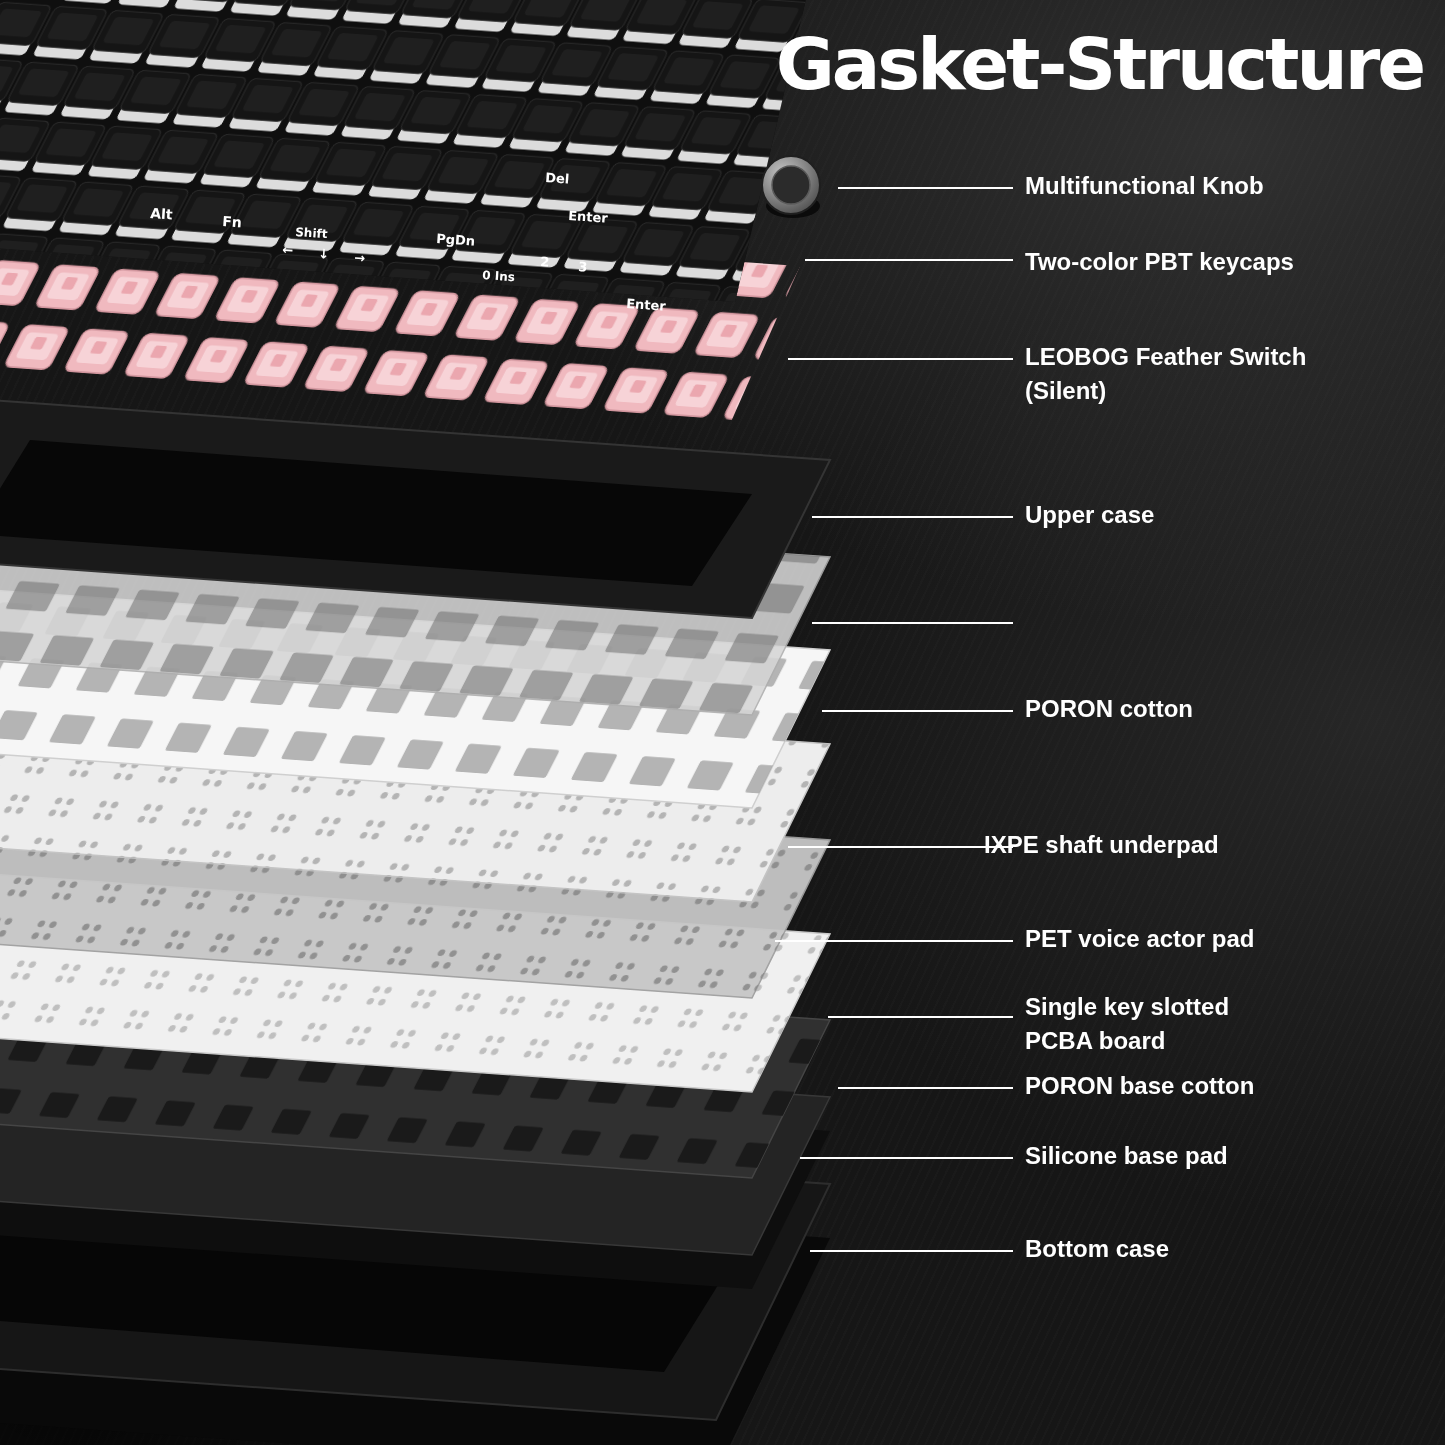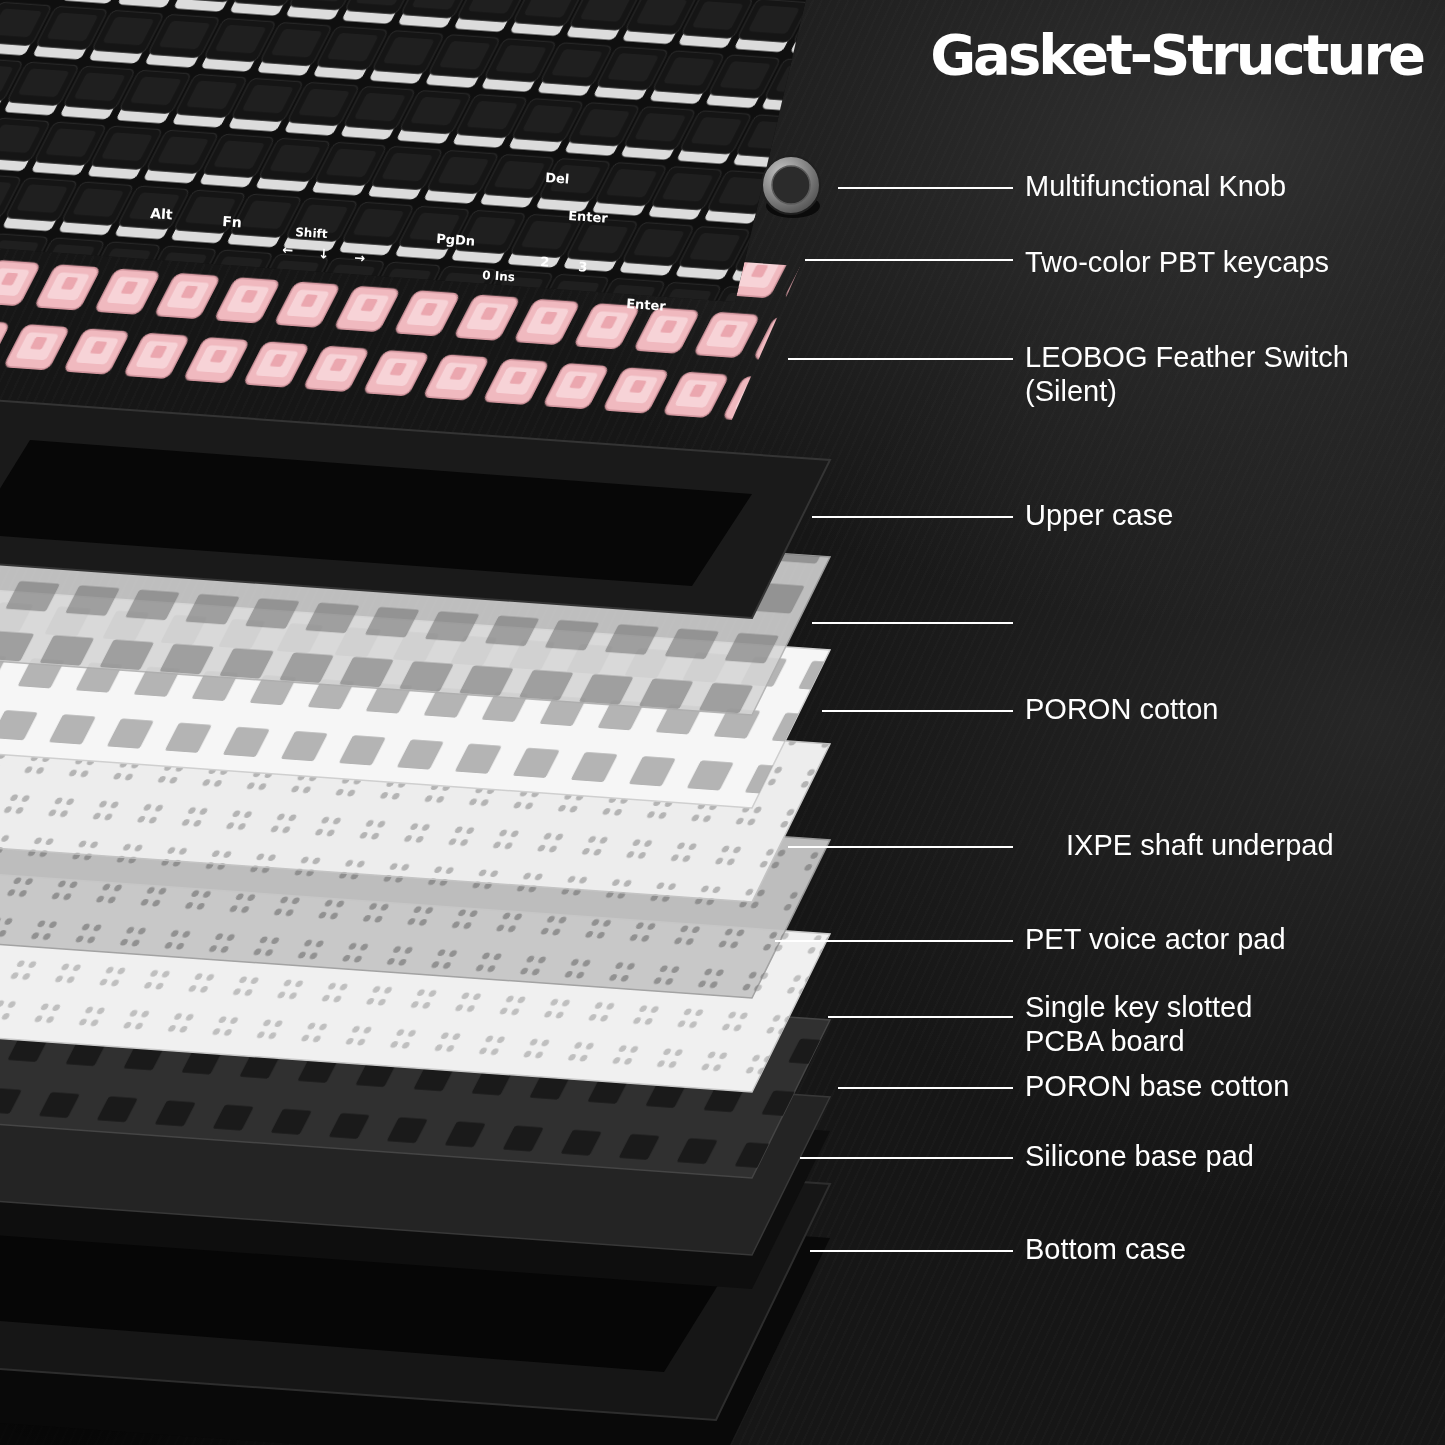--- a/index.html
+++ b/index.html
@@ -8,25 +8,25 @@
     background-color:#161616;
     background-image:
       radial-gradient(1200px 800px at 85% 10%, rgba(70,70,70,.55) 0%, rgba(70,70,70,0) 60%),
       radial-gradient(1100px 900px at 95% 50%, rgba(55,55,55,.5) 0%, rgba(55,55,55,0) 55%),
       radial-gradient(900px 700px at 5% 95%, rgba(0,0,0,.8) 0%, rgba(0,0,0,0) 60%),
       repeating-linear-gradient(115deg, rgba(255,255,255,.015) 0 2px, rgba(0,0,0,0) 2px 8px);
     font-family:"Liberation Sans","DejaVu Sans",sans-serif;
   }
   .title{
     position:absolute;top:22px;left:0;right:22px;text-align:right;
-    color:#fff;font-size:56px;font-weight:800;letter-spacing:-3px;
+    color:#fff;font-size:72px;font-weight:800;letter-spacing:-3px;
     font-family:"DejaVu Sans","Liberation Sans",sans-serif;
   }
   .label{
-    position:absolute;color:#fff;font-size:29px;font-weight:normal;line-height:34px;
+    position:absolute;color:#fff;font-size:24px;font-weight:bold;line-height:34px;
     white-space:pre-line;
   }
   .leader{
     position:absolute;height:0;border-top:2px solid #ffffff;
   }
   svg{position:absolute;left:0;top:0;}
   svg text{font-family:"DejaVu Sans","Liberation Sans",sans-serif;font-weight:bold;fill:#ffffff;}
 </style>
 </head>
 <body>
@@ -164,21 +164,21 @@
   <div class="leader" style="top:1087px;left:838px;width:175px"></div>
   <div class="leader" style="top:1157px;left:800px;width:213px"></div>
   <div class="leader" style="top:1250px;left:810px;width:203px"></div>
 
   <div class="label" style="top:169px;left:1025px">Multifunctional Knob</div>
   <div class="label" style="top:245px;left:1025px">Two-color PBT keycaps</div>
   <div class="label" style="top:340px;left:1025px">LEOBOG Feather Switch
 (Silent)</div>
   <div class="label" style="top:498px;left:1025px">Upper case</div>
   <div class="label" style="top:692px;left:1025px">PORON cotton</div>
-  <div class="label" style="top:828px;left:1066px">IXPE shaft underpad</div>
+  <div class="label" style="top:828px;left:984px">IXPE shaft underpad</div>
   <div class="label" style="top:922px;left:1025px">PET voice actor pad</div>
   <div class="label" style="top:990px;left:1025px">Single key slotted
 PCBA board</div>
   <div class="label" style="top:1069px;left:1025px">PORON base cotton</div>
   <div class="label" style="top:1139px;left:1025px">Silicone base pad</div>
   <div class="label" style="top:1232px;left:1025px">Bottom case</div>
 
 </div>
 
 </body></html>

